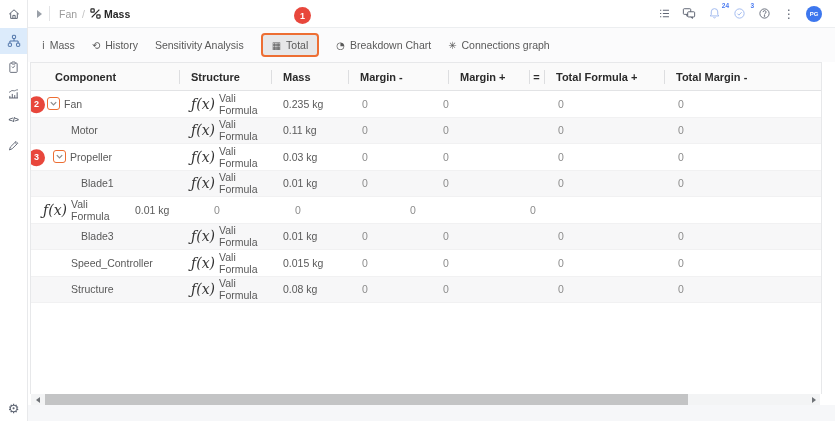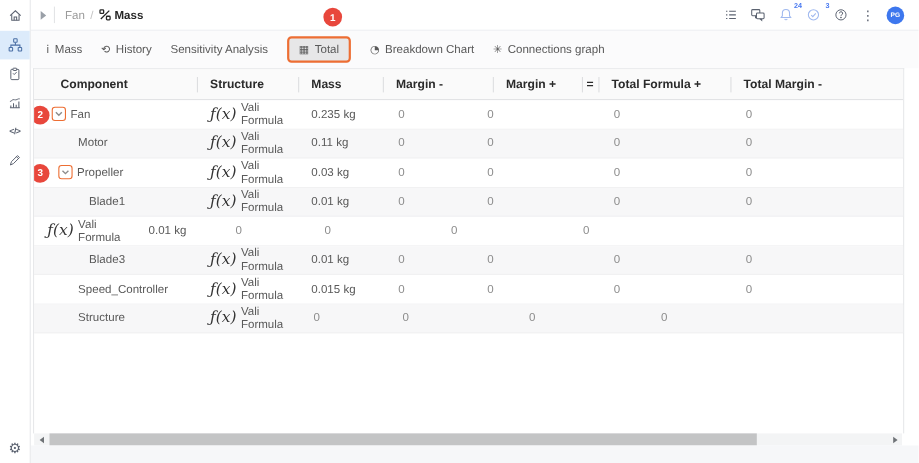--- a/index.html
+++ b/index.html
@@ -342,20 +342,21 @@
     </div>
         <div class="trow">
       <div class="td c1 cell-component lvl1">
 
         <span class="c-name">Structure</span>
       </div>
       <div class="td c2">
         <span class="fx">ƒ(x)</span>
         <span class="prop-label">Vali Formula</span>
       </div>
+      <div class="td c3 f-mass">0.08 kg</div>
       <div class="td c4 num f-margin_plus">0</div>
       <div class="td c5 num f-margin_minus">0</div>
       <div class="td c6"></div>
       <div class="td c7 num f-total_margin_plus">0</div>
       <div class="td c8 num f-total_margin_minus">0</div>
     </div>
       </div>
   </section>
 
   <div class="ann ann1">1</div>

